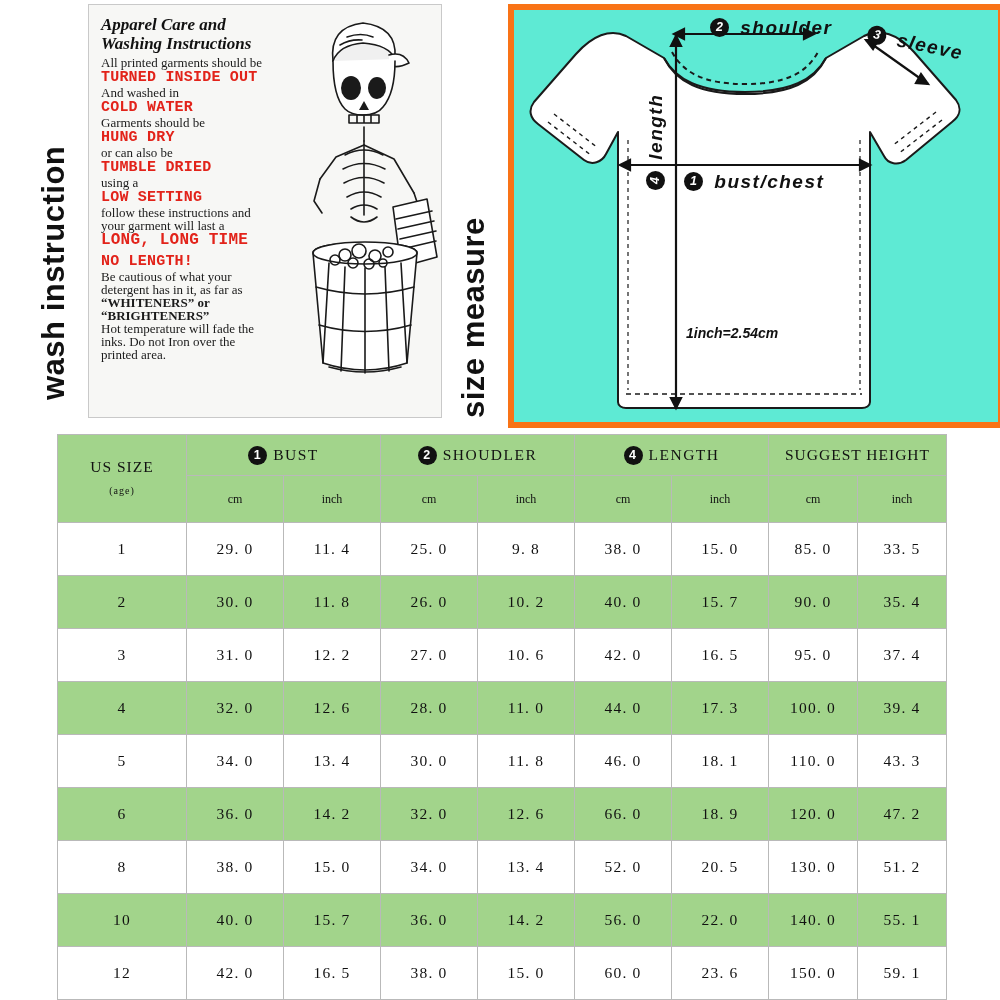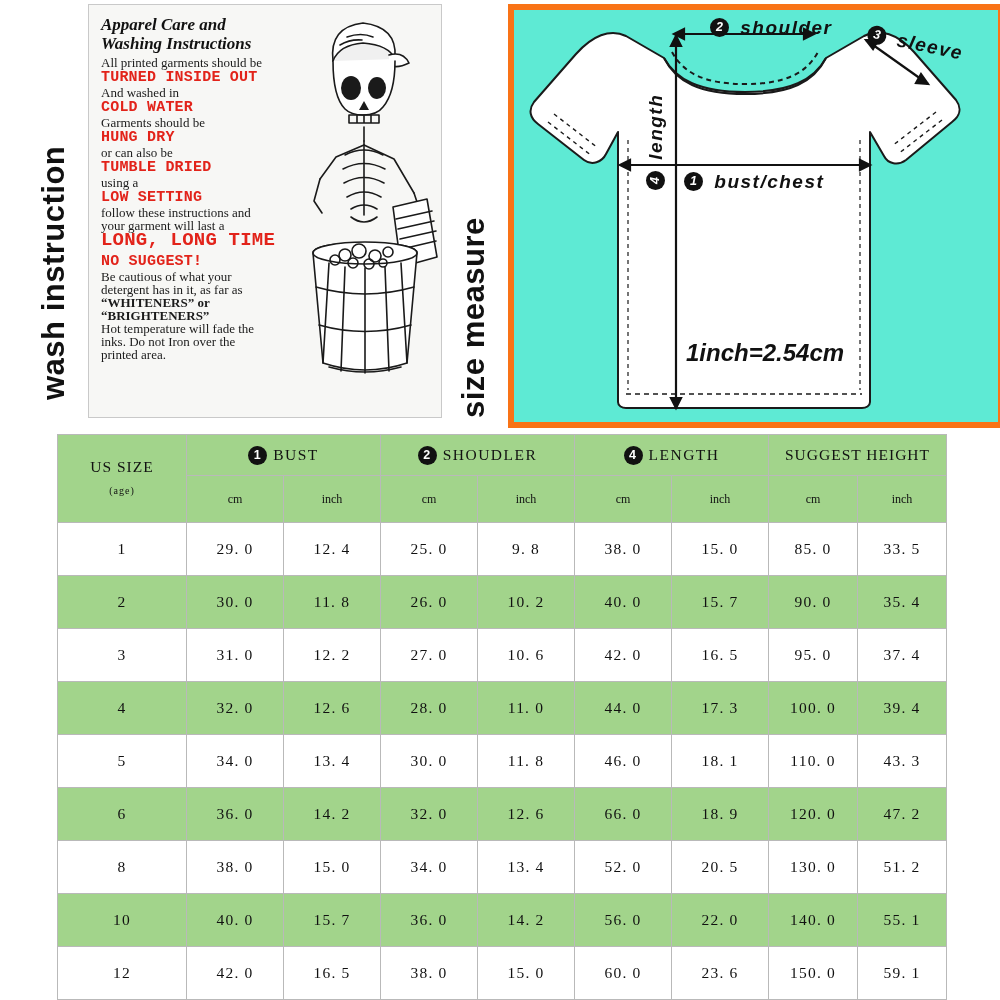--- a/index.html
+++ b/index.html
@@ -77,21 +77,21 @@
   }
   .w-red {
     font-size: 15px;
     line-height: 17px;
     font-weight: bold;
     color: #e2231a;
     font-family: Liberation Mono, monospace;
     letter-spacing: 0.2px;
   }
   .w-red.small {
-    font-size: 19px;
+    font-size: 16px;
   }
 
   
   .skeleton-art {
     position: absolute;
     right: 2px;
     top: 10px;
     width: 150px;
     height: 395px;
   }
@@ -126,21 +126,21 @@
     font-family: "Liberation Sans", sans-serif;
     font-weight: bold;
     font-size: 19px;
     color: #111;
     white-space: nowrap;
   }
   .anno-shoulder { left: 196px; top: 6px; }
   .anno-sleeve   { left: 356px; top: 12px; transform: rotate(12deg); transform-origin: left top; }
   .anno-bust     { left: 170px; top: 134px; margin-top: 26px; }
   .anno-length   { left: 130px; top: 180px; transform: rotate(-90deg); transform-origin: left top; }
-  .anno-inch     { left: 172px; top: 329px; font-size: 24px; }
+  .anno-inch     { left: 172px; top: 315px; font-size: 14px; }
 
   
   .table-wrap {
     position: absolute;
     left: 57px; top: 434px;
     width: 889px;
   }
   table.size-table {
     border-collapse: collapse;
     width: 889px;
@@ -204,21 +204,21 @@
       <div class="w-red">COLD WATER</div>
       <div class="w-small">Garments should be</div>
       <div class="w-red">HUNG DRY</div>
       <div class="w-small">or can also be</div>
       <div class="w-red">TUMBLE DRIED</div>
       <div class="w-small">using a</div>
       <div class="w-red">LOW SETTING</div>
       <div class="w-small">follow these instructions and</div>
       <div class="w-small">your garment will last a</div>
       <div class="w-red small">LONG, LONG TIME</div>
-      <div class="w-red" style="margin-top:4px;">NO SUGGEST!</div>
+      <div class="w-red" style="margin-top:4px;">NO LENGTH!</div>
       <div class="w-small">Be cautious of what your</div>
       <div class="w-small">detergent has in it, as far as</div>
       <div class="w-small" style="font-weight:bold;">“WHITENERS” or</div>
       <div class="w-small" style="font-weight:bold;">“BRIGHTENERS”</div>
       <div class="w-small">Hot temperature will fade the</div>
       <div class="w-small">inks. Do not Iron over the</div>
       <div class="w-small">printed area.</div>
     </div>
 
     <svg class="skeleton-art" viewBox="0 0 150 395">
@@ -397,21 +397,21 @@
         <td>inch</td>
         <td>cm</td>
         <td>inch</td>
         <td>cm</td>
         <td>inch</td>
       </tr>
 
       <tr class="body-row plain">
         <td>1</td>
         <td>29. 0</td>
-        <td>12. 4</td>
+        <td>11. 4</td>
         <td>25. 0</td>
         <td>9. 8</td>
         <td>38. 0</td>
         <td>15. 0</td>
         <td>85. 0</td>
         <td>33. 5</td>
       </tr>
       <tr class="body-row alt">
         <td>2</td>
         <td>30. 0</td>

